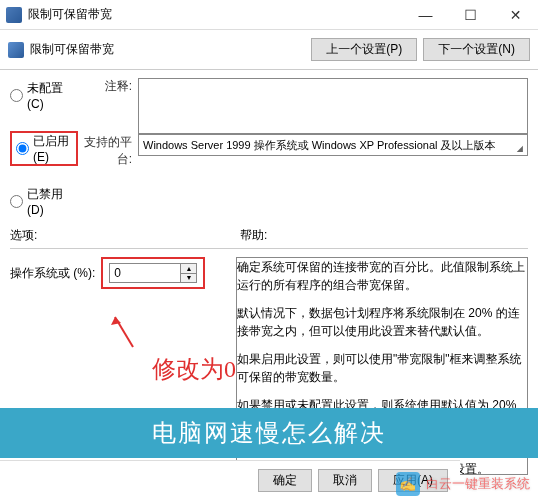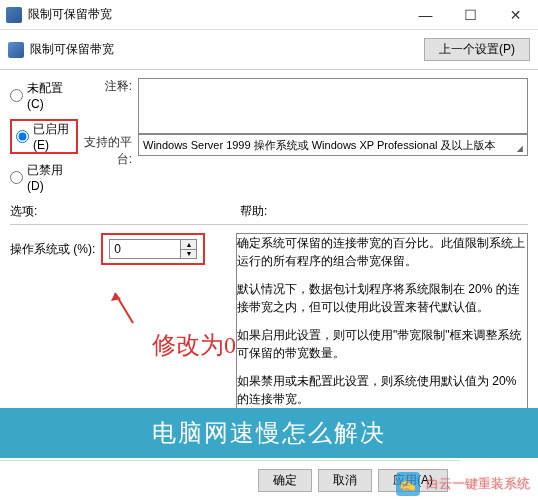--- a/index.html
+++ b/index.html
@@ -12,21 +12,21 @@
 
 .toolbar { height: 40px; border-bottom: 1px solid #ccc; display: flex; align-items: center; padding: 0 8px; }
 .toolbar .icon { width: 16px; height: 16px; margin-right: 6px; background: linear-gradient(135deg,#5b8fd0,#2b5a98); border-radius: 2px; }
 .toolbar .label { font-size: 12px; color: #000; }
 .toolbar .spacer { flex: 1; }
 .btnw { height: 23px; padding: 0 14px; background: #e1e1e1; border: 1px solid #adadad; font-size: 12px; margin-left: 6px; display: inline-flex; align-items: center; }
 
 .content { padding: 8px 10px; }
 .row { display: flex; margin-bottom: 6px; }
 .leftcol { width: 90px; padding-top: 2px; }
-.radio-group { display: flex; flex-direction: column; gap: 8px; }
+.radio-group { display: flex; flex-direction: column; gap: 20px; }
 .radio-item { display: flex; align-items: center; font-size: 12px; }
 .radio-item input { margin-right: 4px; }
 .highlight-red { border: 2px solid #e03030; padding: 0 4px; display: inline-flex; align-items: center; }
 
 .label-r { width: 60px; text-align: right; padding-right: 6px; font-size: 12px; color: #333; }
 .commentbox { border: 1px solid #888; width: 390px; height: 56px; background: #fff; }
 .platformbox { border: 1px solid #888; width: 390px; height: 22px; background: #fff; padding: 2px 4px; font-size: 11px; display: flex; align-items: center; position: relative; }
 .platformbox .chev { position: absolute; right: 4px; bottom: 2px; font-size: 8px; color: #666; }
 
 .section-labels { margin-top: 10px; display: flex; }
@@ -72,20 +72,21 @@
   <div class="btn">—</div>
   <div class="btn">☐</div>
   <div class="btn">✕</div>
 </div>
 
 <div class="toolbar">
   <div class="icon"></div>
   <div class="label">限制可保留带宽</div>
   <div class="spacer"></div>
   <div class="btnw">上一个设置(P)</div>
+  <div class="btnw">下一个设置(N)</div>
 </div>
 
 <div class="content">
   <div class="row">
     <div class="leftcol">
       <div class="radio-group">
         <label class="radio-item">
           <input type="radio" name="cfg" style="">
           <span>未配置(C)</span>
         </label>

